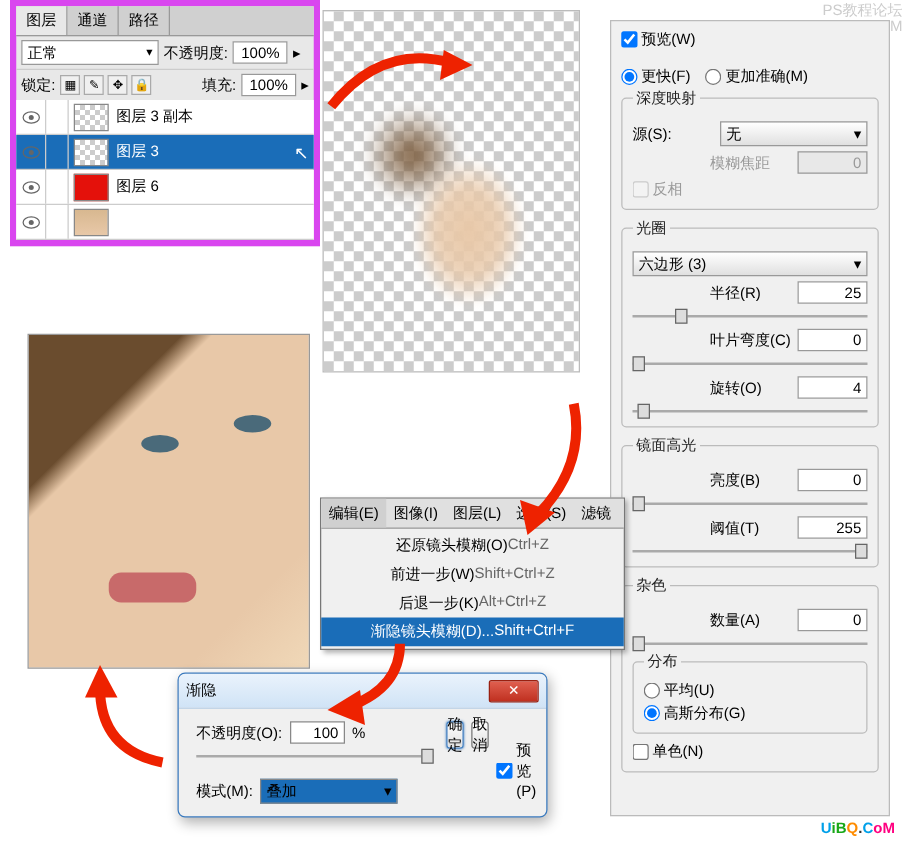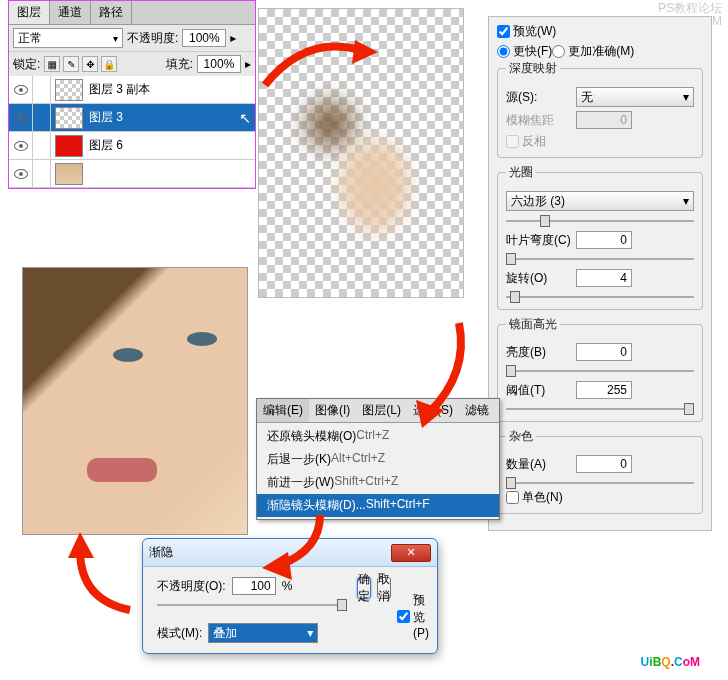--- a/index.html
+++ b/index.html
@@ -1,22 +1,22 @@
 <!DOCTYPE html>
 <html><head>
 <meta charset="utf-8">
 <style>
 *{box-sizing:border-box;margin:0;padding:0;font-family:"Microsoft YaHei",SimSun,sans-serif;font-size:12px}
 body{width:728px;height:680px;background:#fff;position:relative;overflow:hidden}
 .watermark-tr{position:absolute;top:2px;right:6px;font-size:11px;color:#ccc;text-align:right;line-height:13px}
-.watermark-br{position:absolute;bottom:8px;right:28px;font-size:22px;font-weight:bold}
+.watermark-br{position:absolute;bottom:8px;right:12px;font-size:22px;font-weight:bold}
 .watermark-br .u{color:#00a0e9}.watermark-br .i{color:#18a818}.watermark-br .b{color:#18a818}.watermark-br .q{color:#ff8c00}.watermark-br .c{color:#00a0e9}.watermark-br .o{color:#ff0080}.watermark-br .m{color:#ff0080}
 
 
-.layers-panel{position:absolute;top:0;left:8px;width:248px;background:#e8e8e8;border:1px solid #d946ef}
+.layers-panel{position:absolute;top:0;left:8px;width:248px;background:#e8e8e8;border:5px solid #d946ef}
 .tabs{display:flex;background:#d0d0d0;border-bottom:1px solid #999}
 .tab{padding:3px 8px;border-right:1px solid #999;cursor:default}
 .tab.active{background:#e8e8e8}
 .row1{display:flex;align-items:center;padding:3px 4px;gap:4px}
 .dropdown{flex:0 0 110px;height:20px;border:1px solid #999;background:#fff;padding:1px 4px;display:flex;align-items:center;justify-content:space-between}
 .dd-arrow{font-size:10px}
 .opacity-input{width:44px;height:18px;border:1px solid #999;background:#fff;text-align:center;display:inline-flex;align-items:center;justify-content:center}
 .row2{display:flex;align-items:center;padding:3px 4px;gap:4px;border-top:1px solid #ccc}
 .lock-icons{display:flex;gap:3px}
 .lock-icons span{width:16px;height:16px;border:1px solid #aaa;background:#f0f0f0;display:flex;align-items:center;justify-content:center;font-size:10px}
@@ -39,58 +39,58 @@
 .head-blur .face{position:absolute;left:38px;top:94px;width:130px;height:150px;background:radial-gradient(ellipse 65px 85px at 60% 55%,#e8c8a8 0%,rgba(232,200,168,0.8) 40%,rgba(232,200,168,0) 70%);filter:blur(4px);border-radius:50%}
 .head-blur .hair{position:absolute;left:26px;top:70px;width:90px;height:90px;background:radial-gradient(circle,#7a5a3a 0%,rgba(122,90,58,0) 60%);filter:blur(6px)}
 
 
 .face-sharp{position:absolute;left:22px;top:267px;width:226px;height:268px;border:1px solid #999;background:linear-gradient(135deg,#6a4c2e 0 25%,#e8c8a8 30% 80%,#f0d8b8 100%)}
 .face-sharp .eye1{position:absolute;left:90px;top:80px;width:30px;height:14px;background:#4a6a7a;border-radius:50%}
 .face-sharp .eye2{position:absolute;left:164px;top:64px;width:30px;height:14px;background:#4a6a7a;border-radius:50%}
 .face-sharp .mouth{position:absolute;left:64px;top:190px;width:70px;height:24px;background:#c86a6a;border-radius:10px}
 
 
-.filter-panel{position:absolute;top:16px;right:16px;width:224px;background:#f0f0f0;border:1px solid #bbb;padding:6px 8px 10px}
+.filter-panel{position:absolute;top:16px;right:16px;width:224px;background:#f0f0f0;border:1px solid #bbb;padding:6px 8px 28px}
 .filter-panel fieldset{border:1px solid #bbb;border-radius:4px;margin-bottom:6px;padding:6px 8px}
 .filter-panel legend{font-size:12px;color:#222;padding:0 3px}
 .chk{display:inline-flex;align-items:center;gap:3px}
-.radio-row{display:flex;margin-top:2px}
-.frow{display:flex;align-items:center;justify-content:flex-start;margin:4px 0}
+.radio-row{display:flex;gap:12px;margin-top:12px}
+.frow{display:flex;align-items:center;justify-content:flex-end;margin:4px 0}
 .frow label{flex:0 0 70px}
 .num-input{width:56px;height:18px;border:1px solid #999;background:#fff;display:flex;align-items:center;justify-content:flex-end;padding:0 4px}
 .num-input.dis{background:#e8e8e8;color:#999}
 .select{flex:1;height:20px;border:1px solid #999;background:linear-gradient(#fff,#e0e0e0);display:flex;align-items:center;justify-content:space-between;padding:0 4px}
 .slider{position:relative;height:12px;margin-top:2px}
 .slider-track{position:absolute;top:5px;left:0;right:0;height:2px;background:#aaa}
 .slider-thumb{position:absolute;top:0;width:10px;height:12px;background:#ddd;border:1px solid #666}
 
 
 .edit-menu{position:absolute;left:256px;top:398px;width:244px;background:#f0f0f0;border:1px solid #777;box-shadow:2px 2px 4px rgba(0,0,0,0.3)}
 .menubar{display:flex;background:#e0e0e0;border-bottom:1px solid #999}
 .menubar span{padding:3px 6px}
 .menubar span.hl{background:#d0d0d0}
 .menu-list{padding:2px 0}
-.menu-item{display:flex;justify-content:flex-start;padding:3px 10px}
+.menu-item{display:flex;justify-content:center;padding:3px 10px}
 .menu-item.sel{background:#1a6db8;color:#fff}
 .menu-item .sc{color:#666}
 .menu-item.sel .sc{color:#fff}
 
 
 .fade-dlg{position:absolute;left:142px;top:538px;width:296px;background:#f0f0f0;border:1px solid #3a7abf;border-radius:6px;box-shadow:2px 4px 10px rgba(0,0,0,0.3)}
 .dlg-title{height:28px;background:linear-gradient(#eaf3fc,#d0e3f6);border-radius:6px 6px 0 0;display:flex;align-items:center;justify-content:space-between;padding:0 6px;border-bottom:1px solid #a0c0e0}
 .dlg-close{width:40px;height:18px;background:linear-gradient(#e06050,#c03020);border:1px solid #992010;border-radius:2px;color:#fff;display:flex;align-items:center;justify-content:center;font-size:11px}
 .dlg-body{padding:10px 10px 10px 14px;display:flex;gap:8px}
 .dlg-left{flex:1}
 .dlg-right{width:70px;display:flex;flex-direction:row;gap:6px}
 .dlg-btn{height:22px;border:1px solid #777;background:linear-gradient(#fff,#e0e0e0);border-radius:3px;display:flex;align-items:center;justify-content:center}
 .dlg-btn.def{border:1px solid #3a7abf;box-shadow:0 0 2px #3a7abf}
 .opacity-row{display:flex;align-items:center;gap:6px;margin-bottom:4px}
 .num-box{width:44px;height:18px;border:1px solid #888;background:#fff;text-align:right;padding:0 4px;display:flex;align-items:center;justify-content:flex-end}
 .mode-row{display:flex;align-items:center;gap:6px;margin-top:12px}
-.mode-select{width:110px;height:20px;border:1px solid #888;background:#1a6db8;color:#ffffff;display:flex;align-items:center;justify-content:space-between;padding:0 4px}
+.mode-select{width:110px;height:20px;border:1px solid #888;background:#1a6db8;color:#000000;display:flex;align-items:center;justify-content:space-between;padding:0 4px}
 .preview-chk{margin-top:12px}
 
 
 .arrow{position:absolute;pointer-events:none}
 .arrow svg{overflow:visible}
 </style>
 </head>
 <body>
 
 <div class="watermark-tr">
@@ -207,20 +207,24 @@
       </label>
   </fieldset>
   <fieldset>
     <legend>光圈</legend>
     <div class="frow">
       <div class="select" style="width:100%">
           <span>六边形 (3)</span>
           <span>▾</span>
         </div>
     </div>
+    <div class="frow">
+        <label>半径(R)</label>
+        <div class="num-input">25</div>
+      </div>
     <div class="slider">
         <div class="slider-track"></div>
         <div class="slider-thumb" style="left:18%"></div>
       </div>
     <div class="frow">
         <label>叶片弯度(C)</label>
         <div class="num-input">0</div>
       </div>
     <div class="slider">
         <div class="slider-track"></div>
@@ -257,20 +261,31 @@
   <fieldset>
     <legend>杂色</legend>
     <div class="frow">
         <label>数量(A)</label>
         <div class="num-input">0</div>
       </div>
     <div class="slider">
         <div class="slider-track"></div>
         <div class="slider-thumb" style="left:0"></div>
       </div>
+    <fieldset>
+      <legend>分布</legend>
+      <label class="chk">
+          <input type="radio" style="">
+          <span>平均(U)</span>
+        </label><br>
+      <label class="chk">
+          <input type="radio" checked="" style="">
+          <span>高斯分布(G)</span>
+        </label>
+    </fieldset>
     <label class="chk">
         <input type="checkbox" style="">
         <span>单色(N)</span>
       </label>
   </fieldset>
 </div>
 
 <div class="edit-menu">
   <div class="menubar">
     <span class="hl">编辑(E)</span>
@@ -278,26 +293,26 @@
     <span>图层(L)</span>
     <span>选择(S)</span>
     <span>滤镜</span>
   </div>
   <div class="menu-list">
     <div class="menu-item">
         <span>还原镜头模糊(O)</span>
         <span class="sc">Ctrl+Z</span>
       </div>
     <div class="menu-item">
+        <span>前进一步(W)</span>
+        <span class="sc">Shift+Ctrl+Z</span>
+      </div>
+    <div class="menu-item">
         <span>后退一步(K)</span>
         <span class="sc">Alt+Ctrl+Z</span>
-      </div>
-    <div class="menu-item">
-        <span>前进一步(W)</span>
-        <span class="sc">Shift+Ctrl+Z</span>
       </div>
     <div class="menu-item sel">
         <span>渐隐镜头模糊(D)...</span>
         <span class="sc">Shift+Ctrl+F</span>
       </div>
   </div>
 </div>
 
 <div class="fade-dlg">
   <div class="dlg-title">

